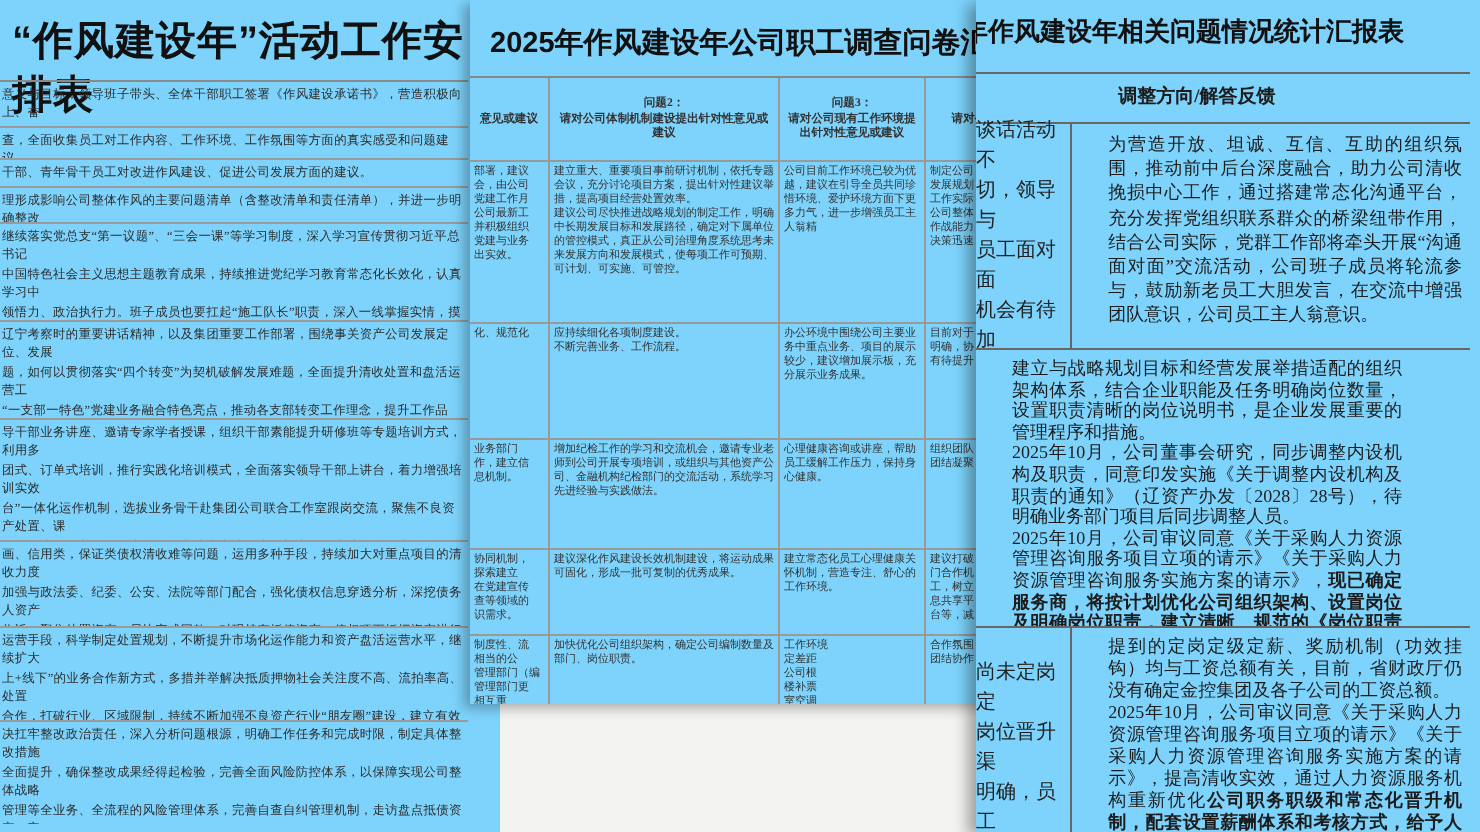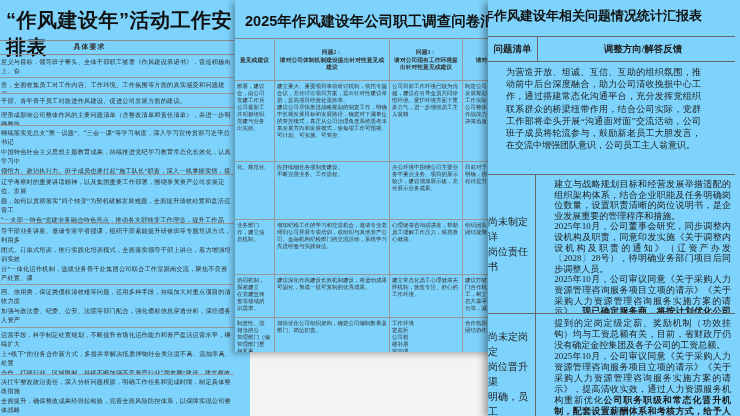--- a/index.html
+++ b/index.html
@@ -51,21 +51,20 @@
   .bd{font-weight:bold;}
 </style>
 </head>
 <body>
 
 <div class="stage">
 
   <div class="doc doc-left">
     <div class="title">“作风建设年”活动工作安排表</div>
     <div class="ltable">
-      <div class="lhead">具体要求</div>
       <div class="lrow pre" style="height:20.5px">意义与目标，领导班子带头、全体干部职工签署《作风建设承诺书》，营造积极向上、奋</div>
       <div class="lrow pre" style="height:13.5px">查，全面收集员工对工作内容、工作环境、工作氛围等方面的真实感受和问题建议。</div>
       <div class="lrow pre" style="height:11.5px">干部、青年骨干员工对改进作风建设、促进公司发展方面的建议。</div>
       <div class="lrow pre" style="height:15.5px">理形成影响公司整体作风的主要问题清单（含整改清单和责任清单），并进一步明确整改</div>
       <div class="lrow pre" style="height:46.5px">继续落实党总支“第一议题”、“三会一课”等学习制度，深入学习宣传贯彻习近平总书记
 中国特色社会主义思想主题教育成果，持续推进党纪学习教育常态化长效化，认真学习中
 领悟力、政治执行力。班子成员也要扛起“施工队长”职责，深入一线掌握实情，摸清情
 设走深走实，问题查摆见人见事。</div>
       <div class="lrow pre" style="height:46.5px">辽宁考察时的重要讲话精神，以及集团重要工作部署，围绕事关资产公司发展定位、发展
 题，如何以贯彻落实“四个转变”为契机破解发展难题，全面提升清收处置和盘活运营工
@@ -165,29 +164,30 @@
 调配</div>
       <div class="mcell pre h50">合作氛围
 团结协作</div>
     </div>
   </div>
 
   <div class="doc doc-right">
     <div class="title">年作风建设年相关问题情况统计汇报表</div>
     <div class="rtable">
       <div class="rrow rh">
-        <div class="rq">问题清单</div>
         <div class="ra">调整方向/解答反馈</div>
       </div>
       <div class="rrow r1">
+        <div class="rq pre">谈话活动不
+切，领导与
+员工面对面
+机会有待加</div>
         <div class="ra lh122"><span class="pre">为营造开放、坦诚、互信、互助的组织氛围，推动前中后台深度融合，助力公司清收挽损中心工作，通过搭建常态化沟通平台，充分发挥党组织联系群众的桥梁纽带作用，结合公司实际，党群工作部将牵头开展“沟通面对面”交流活动，公司班子成员将轮流参与，鼓励新老员工大胆发言，在交流中增强团队意识，公司员工主人翁意识。</span></div>
       </div>
       <div class="rrow r2">
-        <div class="rq pre">尚未制定详
-岗位责任书</div>
         <div class="ra lh106"><span class="pre">建立与战略规划目标和经营发展举措适配的组织架构体系，结合企业职能及任务明确岗位数量，设置职责清晰的岗位说明书，是企业发展重要的管理程序和措施。
 2025年10月，公司董事会研究，同步调整内设机构及职责，同意印发实施《关于调整内设机构及职责的通知》（辽资产办发〔2028〕28号），待明确业务部门项目后同步调整人员。
 2025年10月，公司审议同意《关于采购人力资源管理咨询服务项目立项的请示》《关于采购人力资源管理咨询服务实施方案的请示》，</span><span class="pre bd">现已确定服务商，将按计划优化公司组织架构、设置岗位及明确岗位职责，建立清晰、规范的《岗位职责说明书》。</span></div>
       </div>
       <div class="rrow r3">
         <div class="rq pre">尚未定岗定
 岗位晋升渠
 明确，员工
 热情有所降</div>
         <div class="ra lh110"><span class="pre">提到的定岗定级定薪、奖励机制（功效挂钩）均与工资总额有关，目前，省财政厅仍没有确定金控集团及各子公司的工资总额。

